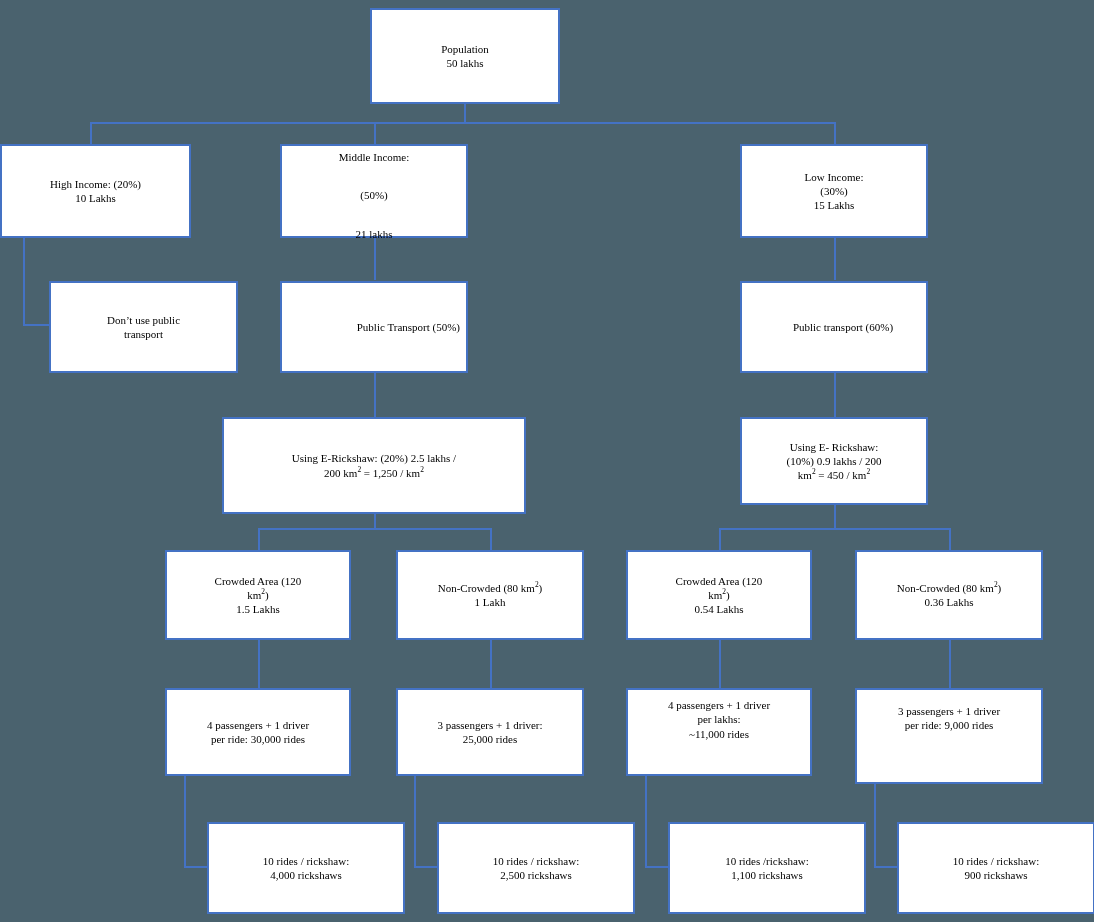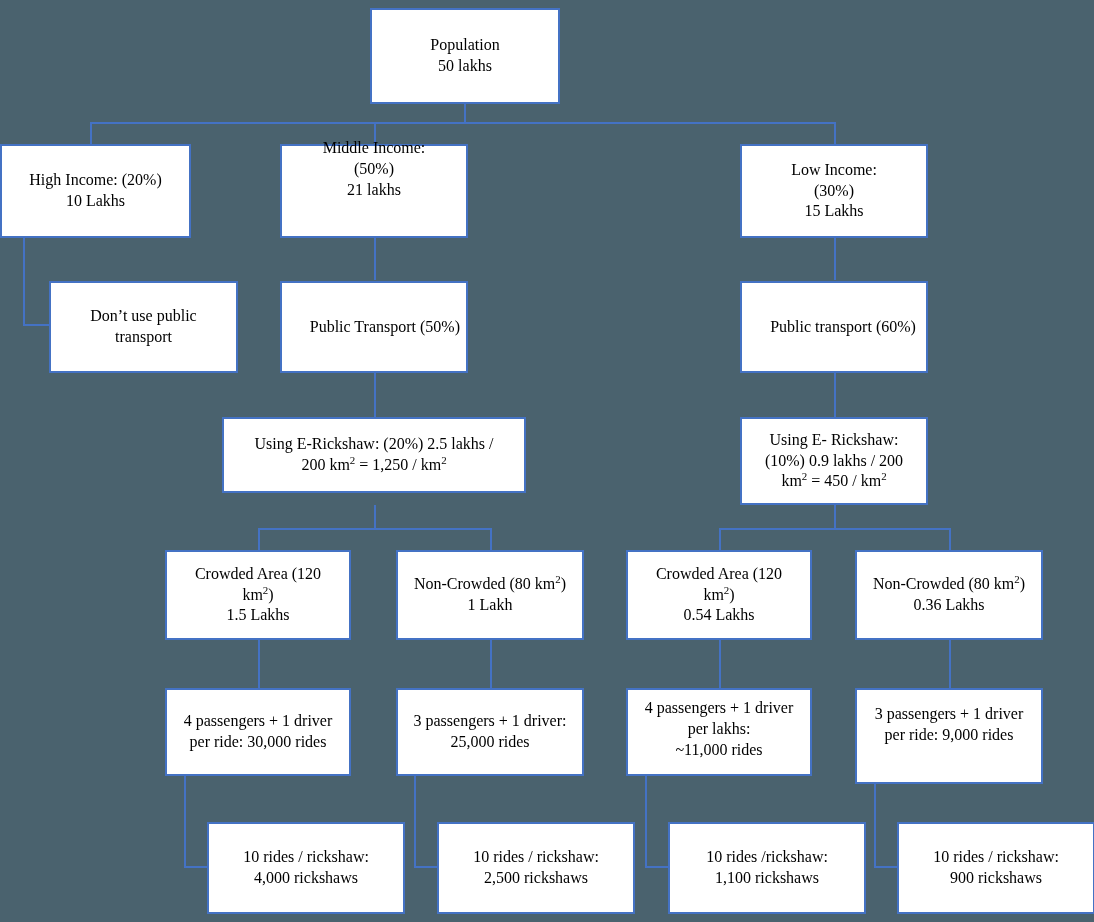--- a/index.html
+++ b/index.html
@@ -17,37 +17,38 @@
     position: relative;
     width: 1094px;
     height: 922px;
   }
   .node {
     position: absolute;
     background: #ffffff;
     border: 2px solid #4472c4;
     box-sizing: border-box;
     color: #000000;
-    font-size: 16px;
+    font-size: 11px;
     line-height: 1.30;
     text-align: center;
     display: flex;
     flex-direction: column;
     justify-content: center;
     align-items: center;
     padding: 2px 6px;
     z-index: 2;
     white-space: pre-line;
   }
   .node.top-align {
     justify-content: flex-start;
   }
   .node.overflow-top {
     justify-content: flex-start;
-    padding-top: 4px;
+    padding-top: 16px;
+    gap: 24px;
   }
   .node .ln {
     display: block;
     width: 100%;
   }
   .node .ln.shiftup {
     margin-top: -12px;
   }
   sup {
     font-size: 0.68em;
@@ -140,21 +141,21 @@
   </div>
 
   <div class="node" style="left:280px; top:281px; width:188px; height:92px;text-align:right;">
     <span class="ln">Public Transport (50%)</span>
   </div>
 
   <div class="node" style="left:740px; top:281px; width:188px; height:92px;padding-left:24px;">
     <span class="ln">Public transport (60%)</span>
   </div>
 
-  <div class="node" style="left:222px; top:417px; width:304px; height:76px;">
+  <div class="node" style="left:222px; top:417px; width:304px; height:97px;">
     <span class="ln">Using E-Rickshaw: (20%) 2.5 lakhs /</span>
     <span class="ln"><span>200 km</span><sup>2</sup><span> = 1,250 / km</span><sup>2</sup></span>
   </div>
 
   <div class="node" style="left:740px; top:417px; width:188px; height:88px;">
     <span class="ln">Using E- Rickshaw:</span>
     <span class="ln">(10%) 0.9 lakhs / 200</span>
     <span class="ln"><span>km</span><sup>2</sup><span> = 450 / km</span><sup>2</sup></span>
   </div>
 

